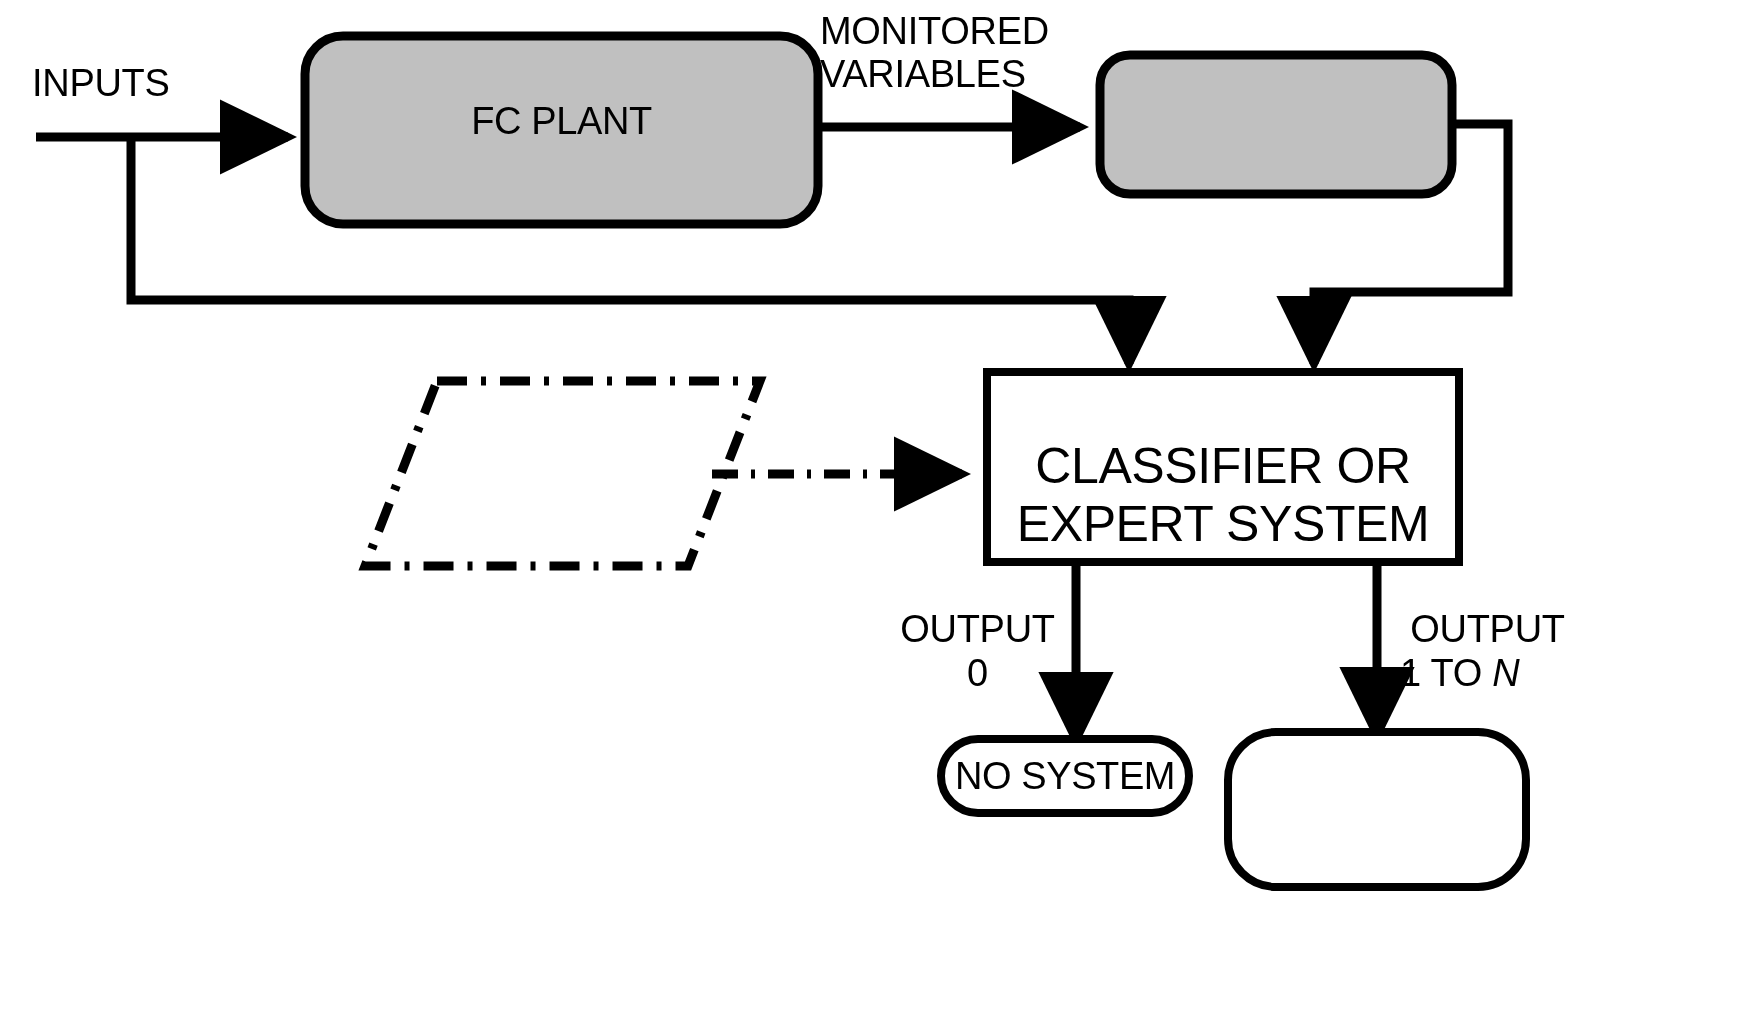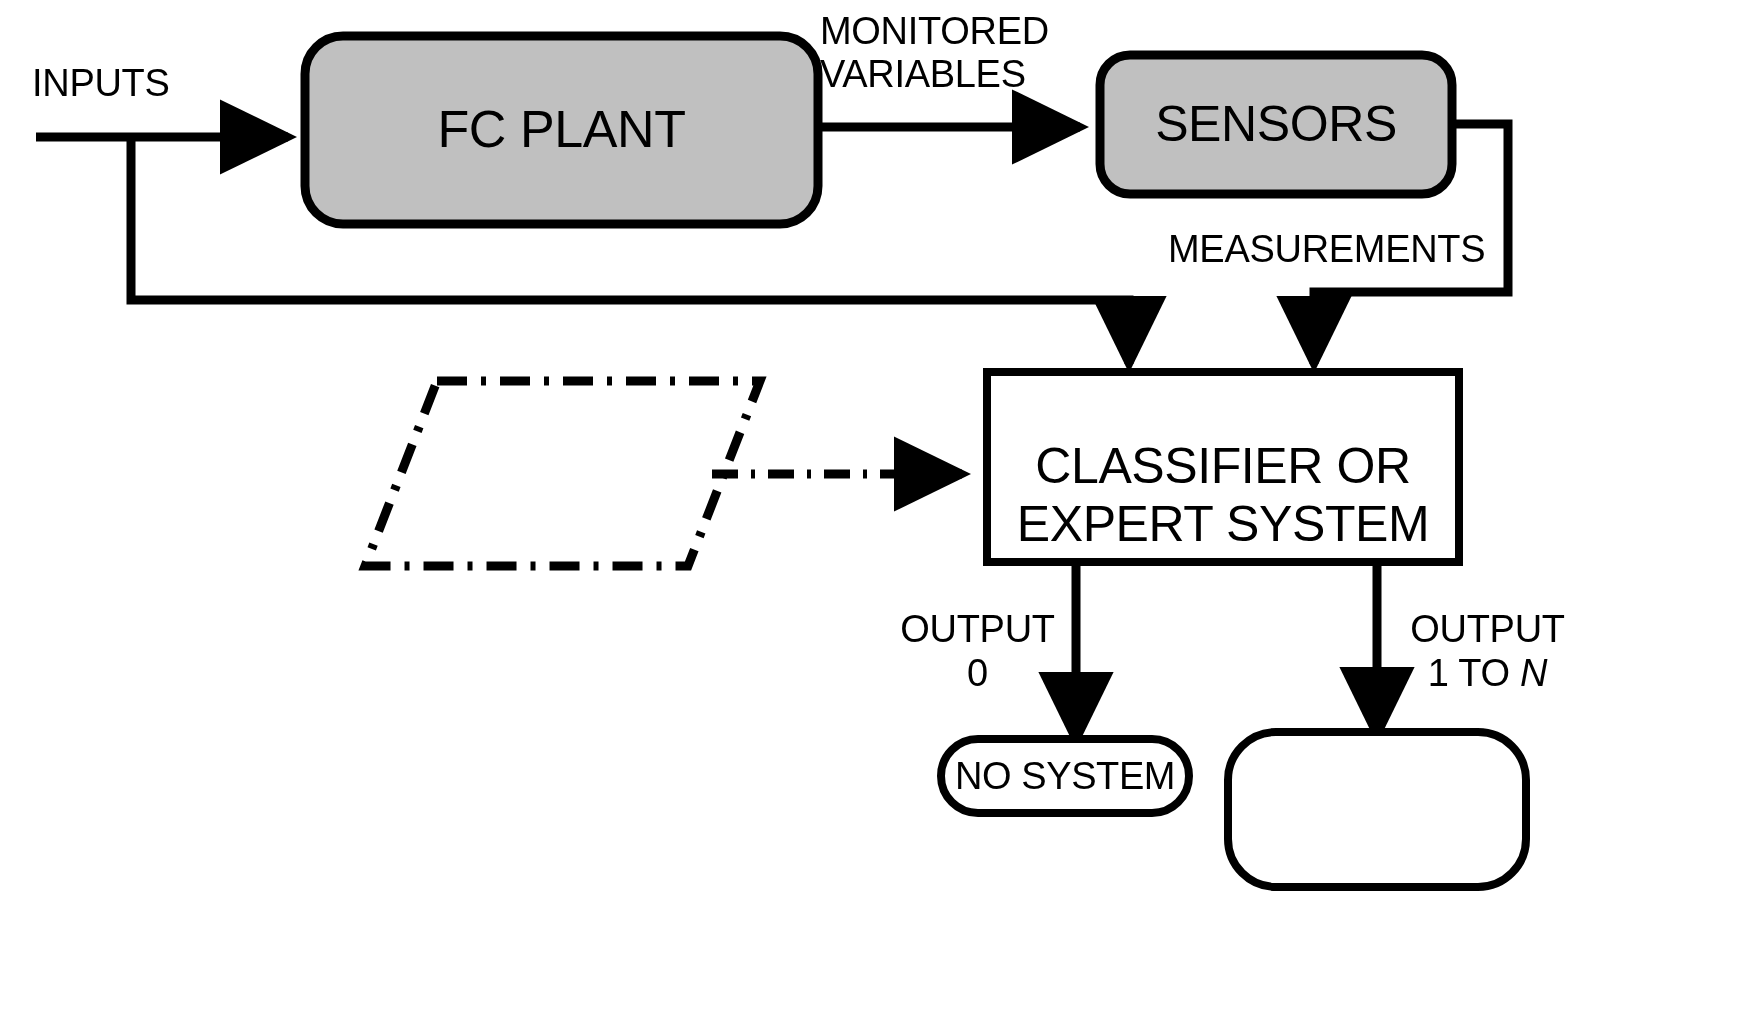--- a/index.html
+++ b/index.html
@@ -36,21 +36,21 @@
   .node-label {
     position: absolute;
     font-family: "Liberation Sans", sans-serif;
     color: #000000;
     text-align: center;
     line-height: 1.15;
     white-space: pre-line;
     letter-spacing: -0.4px;
     pointer-events: none;
   }
-  .lbl-fcplant   { font-size: 52px; }
+  .lbl-fcplant   { font-size: 38px; }
   .lbl-sensors   { font-size: 50px; }
   .lbl-classifier{ font-size: 50px; margin-top: 29px; }
   .lbl-dataset   { font-size: 38px; }
   .lbl-nofault   { font-size: 38px; }
   .lbl-fault     { font-size: 38px; }
   .ital { font-style: italic; }
 </style>
 </head>
 <body>
 
@@ -88,31 +88,29 @@
     <rect x="941" y="739" width="248" height="74" rx="37" ry="37" fill="#ffffff" stroke="#000000" stroke-width="8"></rect>
 
     <rect x="1228" y="732" width="298" height="155" rx="48" ry="48" fill="#ffffff" stroke="#000000" stroke-width="8"></rect>
   </svg>
 
   <div class="edge-label" style="left:32px; top:62px;">INPUTS</div>
 
   <div class="edge-label" style="left:820px; top:10px;">MONITORED
 VARIABLES</div>
 
-  <div class="edge-label" style="left:1168px; top:228px;">MEASUREMENTS</div>
 
   <div class="edge-label" style="left:900px; top:608px; text-align:center; width:155px;">OUTPUT</div>
   <div class="edge-label" style="left:900px; top:652px; text-align:center; width:155px;">0</div>
 
   <div class="edge-label" style="left:1400px; top:608px; text-align:center; width:175px;">OUTPUT</div>
-  <div class="edge-label" style="left:1400px; top:652px; text-align:center; width:175px;"><span>1 TO </span><span class="ital">N</span></div>
+  <div class="edge-label" style="left:1400px; top:652px; text-align:left; width:175px;"><span>1 TO </span><span class="ital">N</span></div>
 
   <div class="node-label lbl-fcplant" style="left:305px; top:100px; width:513px;">FC PLANT</div>
 
-  <div class="node-label lbl-sensors" style="left:1100px; top:96px; width:352px;">SENSORS</div>
 
   <div class="node-label lbl-classifier" style="left:980px; top:409px; width:486px;">CLASSIFIER OR
 EXPERT SYSTEM</div>
 
 
   <div class="node-label lbl-nofault" style="left:941px; top:755px; width:248px;">NO SYSTEM</div>
 
 
 </div>
 

